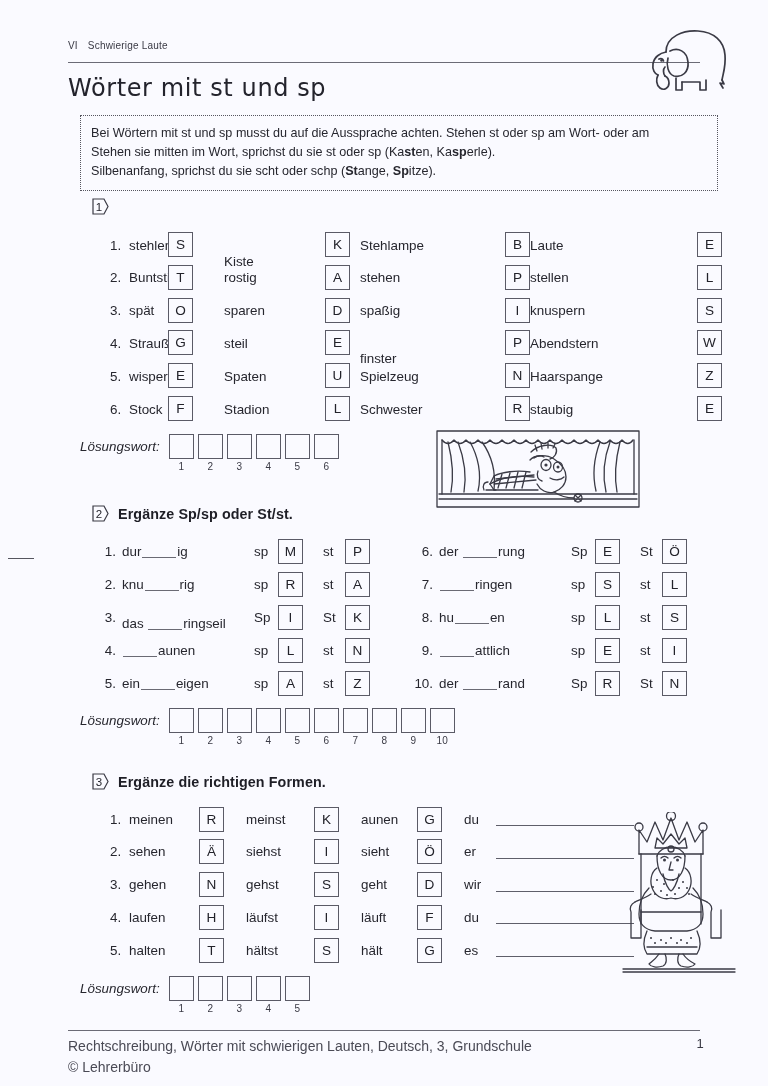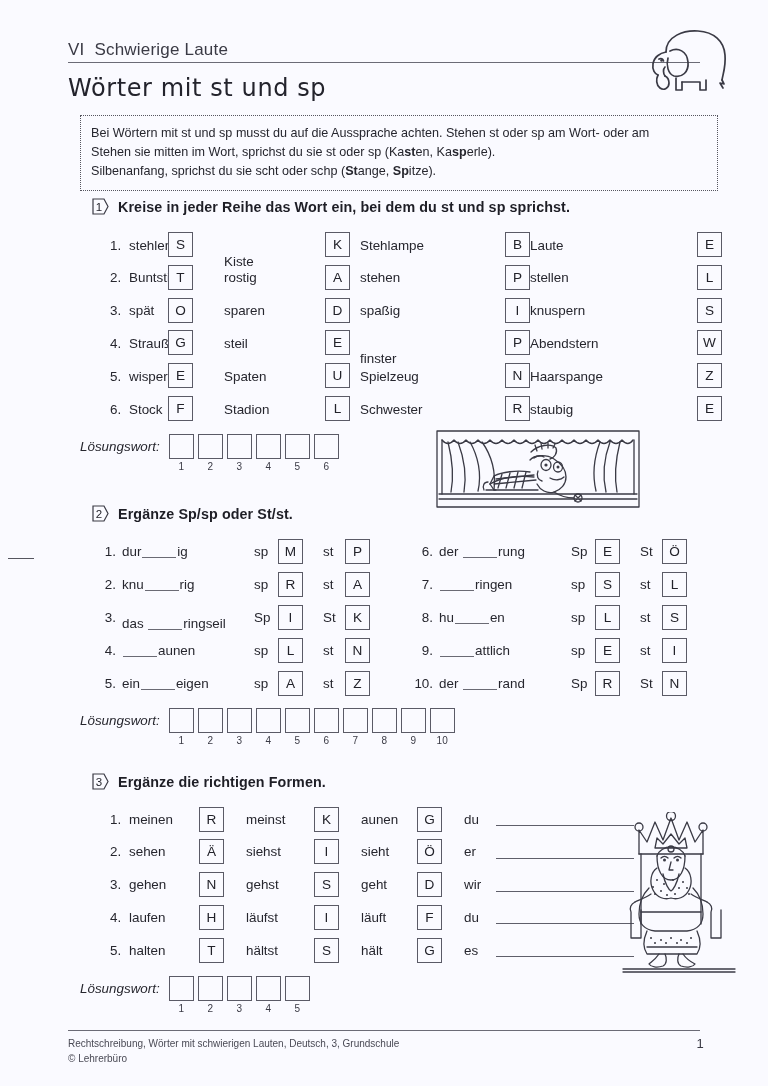--- a/index.html
+++ b/index.html
@@ -16,21 +16,21 @@
     position: absolute;
     left: 0; top: 0;
     width: 768px; height: 1086px;
     background: #fafaff;
   }
   
   .chapter-row {
     position: absolute;
     left: 68px; top: 40px; width: 632px;
     display: flex; align-items: baseline; gap: 10px;
-    font-size: 17px; color: #3a3a45; letter-spacing: .2px;
+    font-size: 10px; color: #3a3a45; letter-spacing: .2px;
   }
   .chapter-rule {
     position: absolute; left: 68px; top: 62px; width: 632px;
     border-bottom: 1.2px solid #6b6b76;
   }
   .worksheet-title {
     position: absolute; left: 68px; top: 74px;
     font-family: "DejaVu Sans", sans-serif;
     font-size: 24px; letter-spacing: .6px; color: #23232c;
     font-weight: 400;
@@ -103,21 +103,21 @@
     position: absolute; left: 8px; top: 558px; width: 26px;
     border-bottom: 1.3px solid #55555f;
   }
   
   .footer-rule {
     position: absolute; left: 68px; top: 1030px; width: 632px;
     border-bottom: 1.1px solid #6b6b76;
   }
   .footer-text {
     position: absolute; left: 68px; top: 1036px;
-    font-size: 10px; line-height: 1.5; color: #4a4a55;
+    font-size: 14px; line-height: 1.5; color: #4a4a55;
   }
   .page-no {
     position: absolute; left: 688px; top: 1036px; width: 24px;
     text-align: center; font-size: 13px; color: #3a3a45;
   }
 </style>
 </head>
 <body>
 
 <div class="page">
@@ -156,21 +156,20 @@
     </div>
   </div>
 
   <div class="ex-header" style="left:92px; top:198px;">
     <span class="ex-num">
       <svg width="17" height="17" viewBox="0 0 17 17">
           <path d="M1 1 L12 1 L16 8.5 L12 16 L1 16 Z" fill="none" stroke="#3a3a45" stroke-width="1.2"></path>
         </svg>
       <span>1</span>
     </span>
-    <span class="ex-title">Kreise in jeder Reihe das Wort ein, bei dem du st und sp sprichst.</span>
   </div>
   <div id="ex1-rows">
       <div class="row" style="left: 0px; top: 232px; width: 768px; height: 26px;">
         <span class="rownum" style="position: absolute; left: 110px;">1.</span>
         <span class="word" style="position: absolute; left: 129px;">stehlen</span>
         <span class="lbox" style="position: absolute; left: 168px; top: 0px;">S</span>
         <span class="word" style="position: absolute; left: 224px; margin-top: 33px;">Kiste</span>
         <span class="lbox" style="position: absolute; left: 325px; top: 0px;">K</span>
         <span class="word" style="position: absolute; left: 360px;">Stehlampe</span>
         <span class="lbox" style="position: absolute; left: 505px; top: 0px;">B</span>

